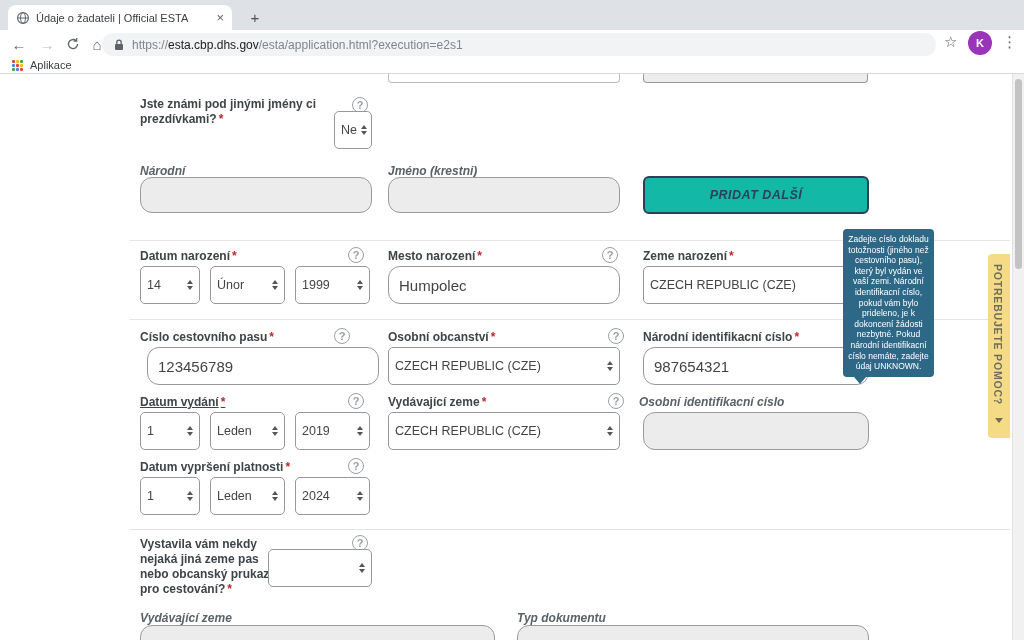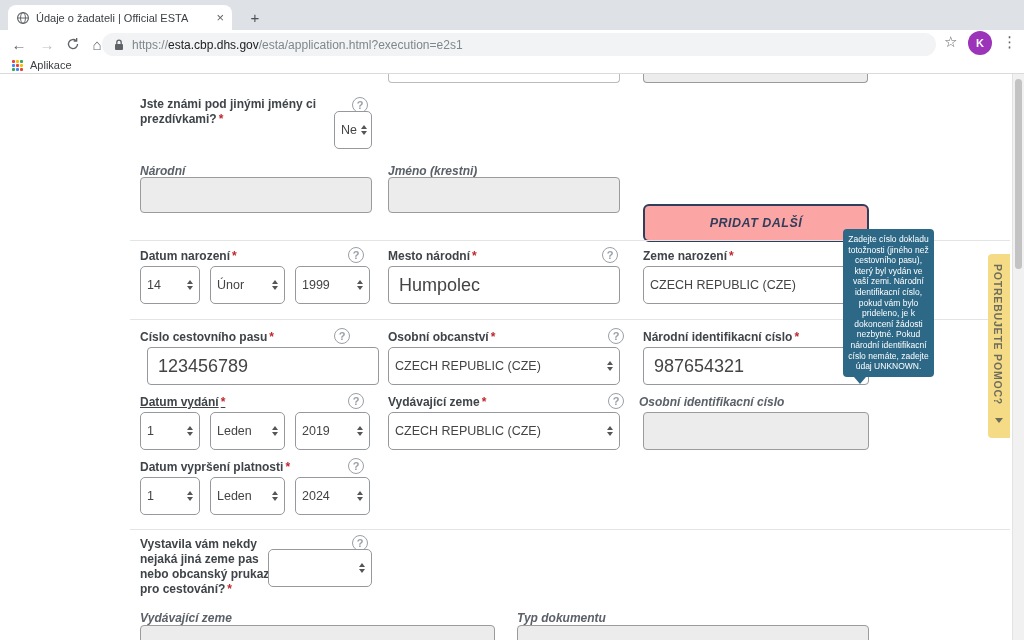--- a/index.html
+++ b/index.html
@@ -30,38 +30,38 @@
   .bm-grid{position:absolute;left:12px;top:60px;width:11px;height:11px;display:grid;
     grid-template-columns:repeat(3,3px);grid-template-rows:repeat(3,3px);gap:1px;}
   .bm-grid i{border-radius:1px;}
   .bm-label{position:absolute;left:30px;top:59px;font-size:11px;color:#3c4043;cursor:pointer;}
   
   .page{position:absolute;left:0;top:74px;width:1024px;height:566px;background:#fff;}
   .abs{position:absolute;}
   .lbl{font-size:12px;font-weight:bold;color:#3f4449;line-height:15px;}
   .req{color:#c0272d;margin-left:2px;}
   .lbl-it{font-size:12px;font-weight:bold;font-style:italic;color:#5b6168;}
-  .tinput{position:absolute;border:1px solid #95989c;border-radius:4px;background:#fff;
-    font-family:"Liberation Sans",sans-serif;font-size:18px;color:#444;padding:17px 10px;box-sizing:border-box;}
+  .tinput{position:absolute;border:1px solid #95989c;border-radius:12px;background:#fff;
+    font-family:"Liberation Sans",sans-serif;font-size:15px;color:#444;padding:17px 10px;box-sizing:border-box;}
   .tinput.dis{background:#ececec;border-color:#9b9b9b;}
   .sel{position:absolute;border:1.5px solid #95989c;border-radius:5px;background:#fff;
     display:flex;align-items:center;justify-content:space-between;padding:0 6px;
     font-size:12.5px;color:#444;box-sizing:border-box;cursor:pointer;}
   .stepper{display:flex;flex-direction:column;align-items:center;gap:2px;margin-left:4px;}
   .stepper i{display:block;width:0;height:0;border-left:3.5px solid transparent;border-right:3.5px solid transparent;}
   .stepper .up{border-bottom:4px solid #555;}
   .stepper .dn{border-top:4px solid #555;}
   .qmark{position:absolute;width:16px;height:16px;border:1.5px solid #9aa0a6;border-radius:50%;
     display:flex;align-items:center;justify-content:center;font-size:11px;font-weight:bold;
     color:#9aa0a6;box-sizing:border-box;cursor:pointer;background:#fff;}
   .qmark.active{border-color:#1f4e79;color:#1f4e79;}
   .divider{position:absolute;height:1px;background:#e4e4e4;}
-  .addbtn{position:absolute;background:#fca5a5;border:2px solid #303e5c;border-radius:6px;
+  .addbtn{position:absolute;background:#14b8a6;border:2px solid #303e5c;border-radius:6px;
     color:#303e5c;font-weight:bold;font-style:italic;font-size:12.5px;letter-spacing:.5px;
-    display:flex;align-items:center;justify-content:center;cursor:pointer;box-sizing:border-box;margin-top:28px;}
+    display:flex;align-items:center;justify-content:center;cursor:pointer;box-sizing:border-box;}
   .remnant{position:absolute;border:1px solid #9b9b9b;border-top:none;border-radius:0 0 4px 4px;box-sizing:border-box;}
   .tooltip{position:absolute;left:843px;top:229px;width:91px;background:#2d6987;color:#fff;
     border-radius:4px;font-size:8.5px;line-height:10.6px;text-align:center;padding:5px 4px;
     box-sizing:border-box;z-index:5;}
   .tooltip:after{content:"";position:absolute;bottom:-7px;left:11px;width:0;height:0;
     border-left:6px solid transparent;border-right:6px solid transparent;border-top:7px solid #2d6987;}
   .helptab{position:absolute;left:988px;top:254px;width:22px;height:184px;background:#f6db87;
     border-radius:4px 0 0 4px;cursor:pointer;}
   .helptab span{position:absolute;left:4px;top:10px;writing-mode:vertical-rl;
     font-size:10.5px;font-weight:bold;letter-spacing:.8px;color:#6d6d5c;white-space:nowrap;}
@@ -148,21 +148,21 @@
   <div class="abs lbl-it" style="left:140px;top:164px;">Národní</div>
   <div class="abs lbl-it" style="left:388px;top:164px;">Jméno (krestni)</div>
   <input class="tinput dis" style="left: 140px; top: 177px; width: 232px; height: 36px;" readonly="">
   <input class="tinput dis" style="left: 388px; top: 177px; width: 232px; height: 36px;" readonly="">
   <div class="addbtn" style="left:643px;top:176px;width:226px;height:38px;">PRIDAT DALŠÍ</div>
 
   <div class="divider" style="left:130px;top:240px;width:880px;"></div>
 
   <div class="abs lbl" style="left:140px;top:249px;"><span>Datum narození</span><span class="req">*</span></div>
   <div class="qmark" style="left:348px;top:247px;">?</div>
-  <div class="abs lbl" style="left:388px;top:249px;"><span>Mesto národní</span><span class="req">*</span></div>
+  <div class="abs lbl" style="left:388px;top:249px;"><span>Mesto narození</span><span class="req">*</span></div>
   <div class="qmark" style="left:602px;top:247px;">?</div>
   <div class="abs lbl" style="left:643px;top:249px;"><span>Zeme narození</span><span class="req">*</span></div>
 
   <div class="sel" style="left:140px;top:266px;width:60px;height:38px;">
       <span>14</span>
       <span class="stepper">
         <i class="up"></i>
         <i class="dn"></i>
       </span>
     </div>

